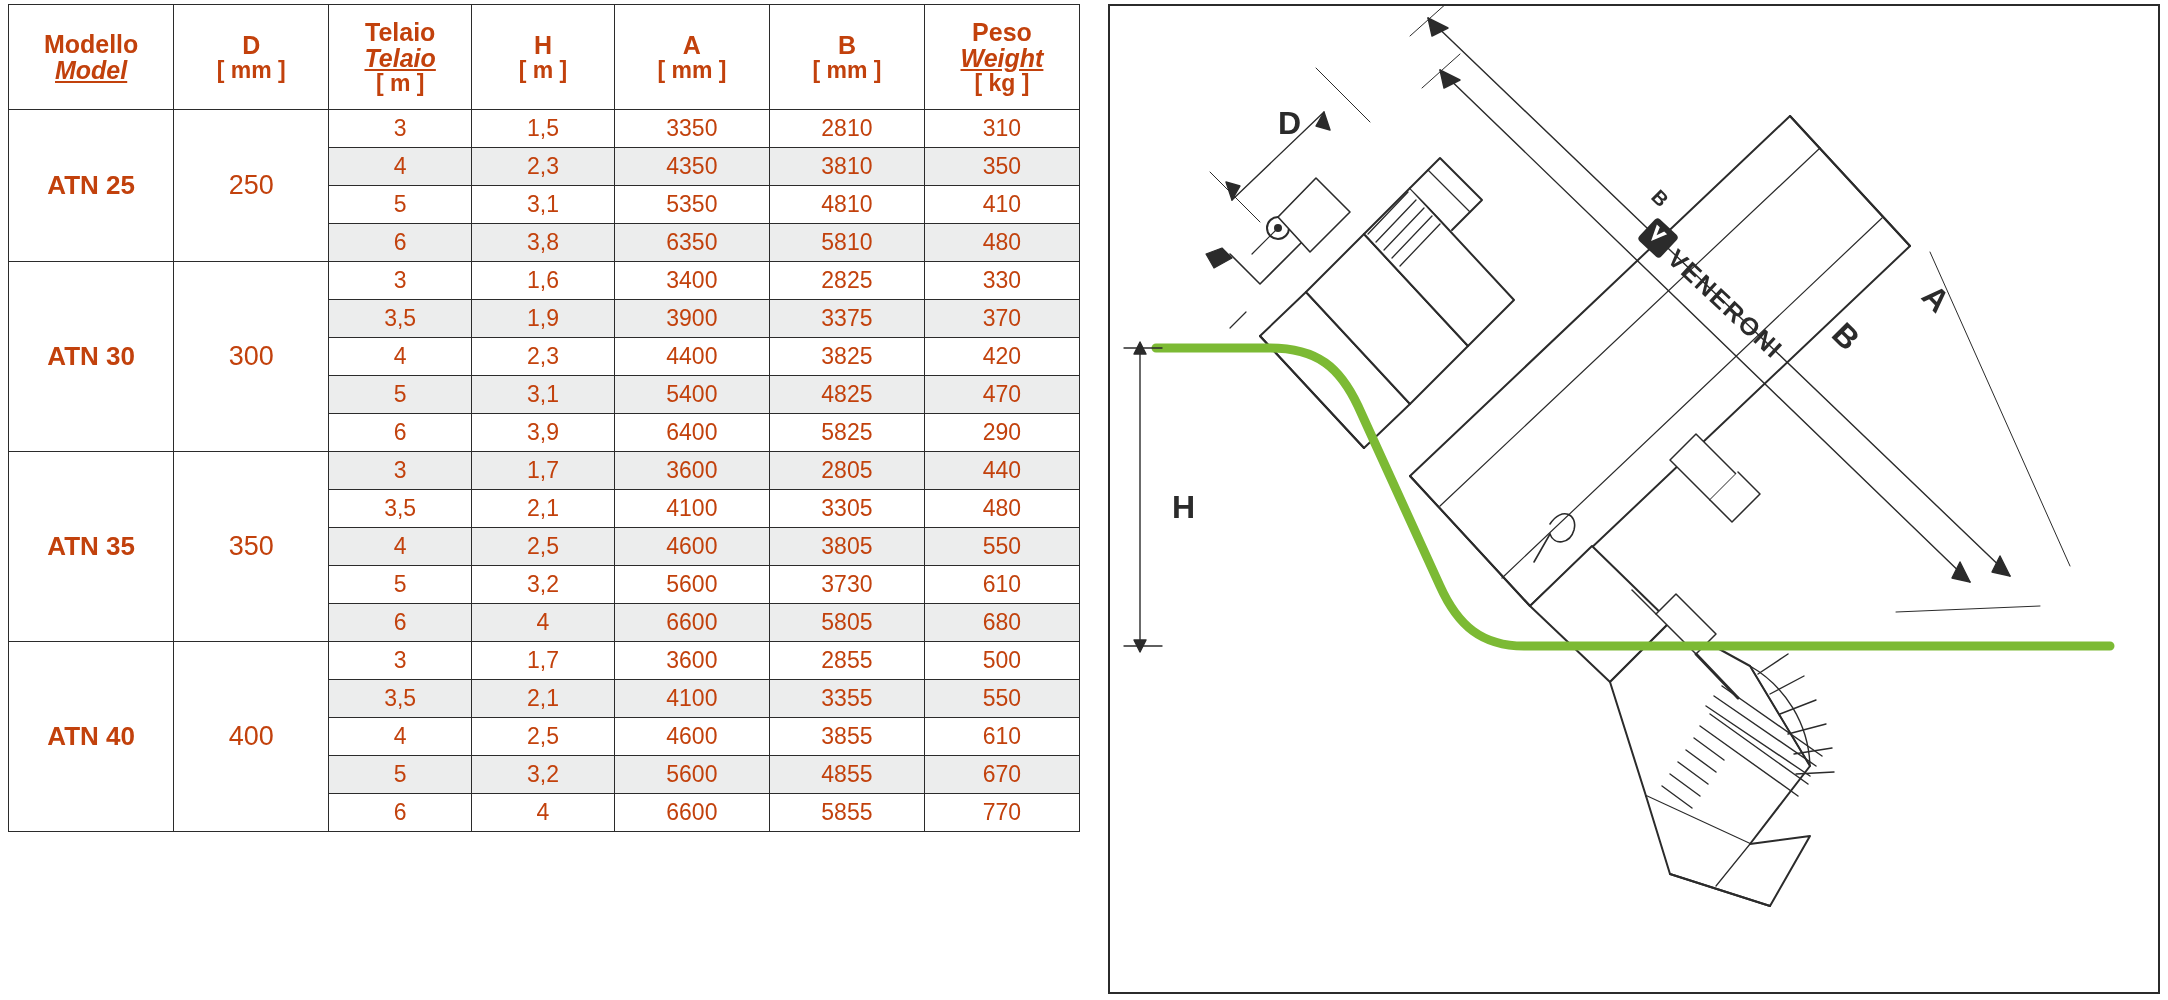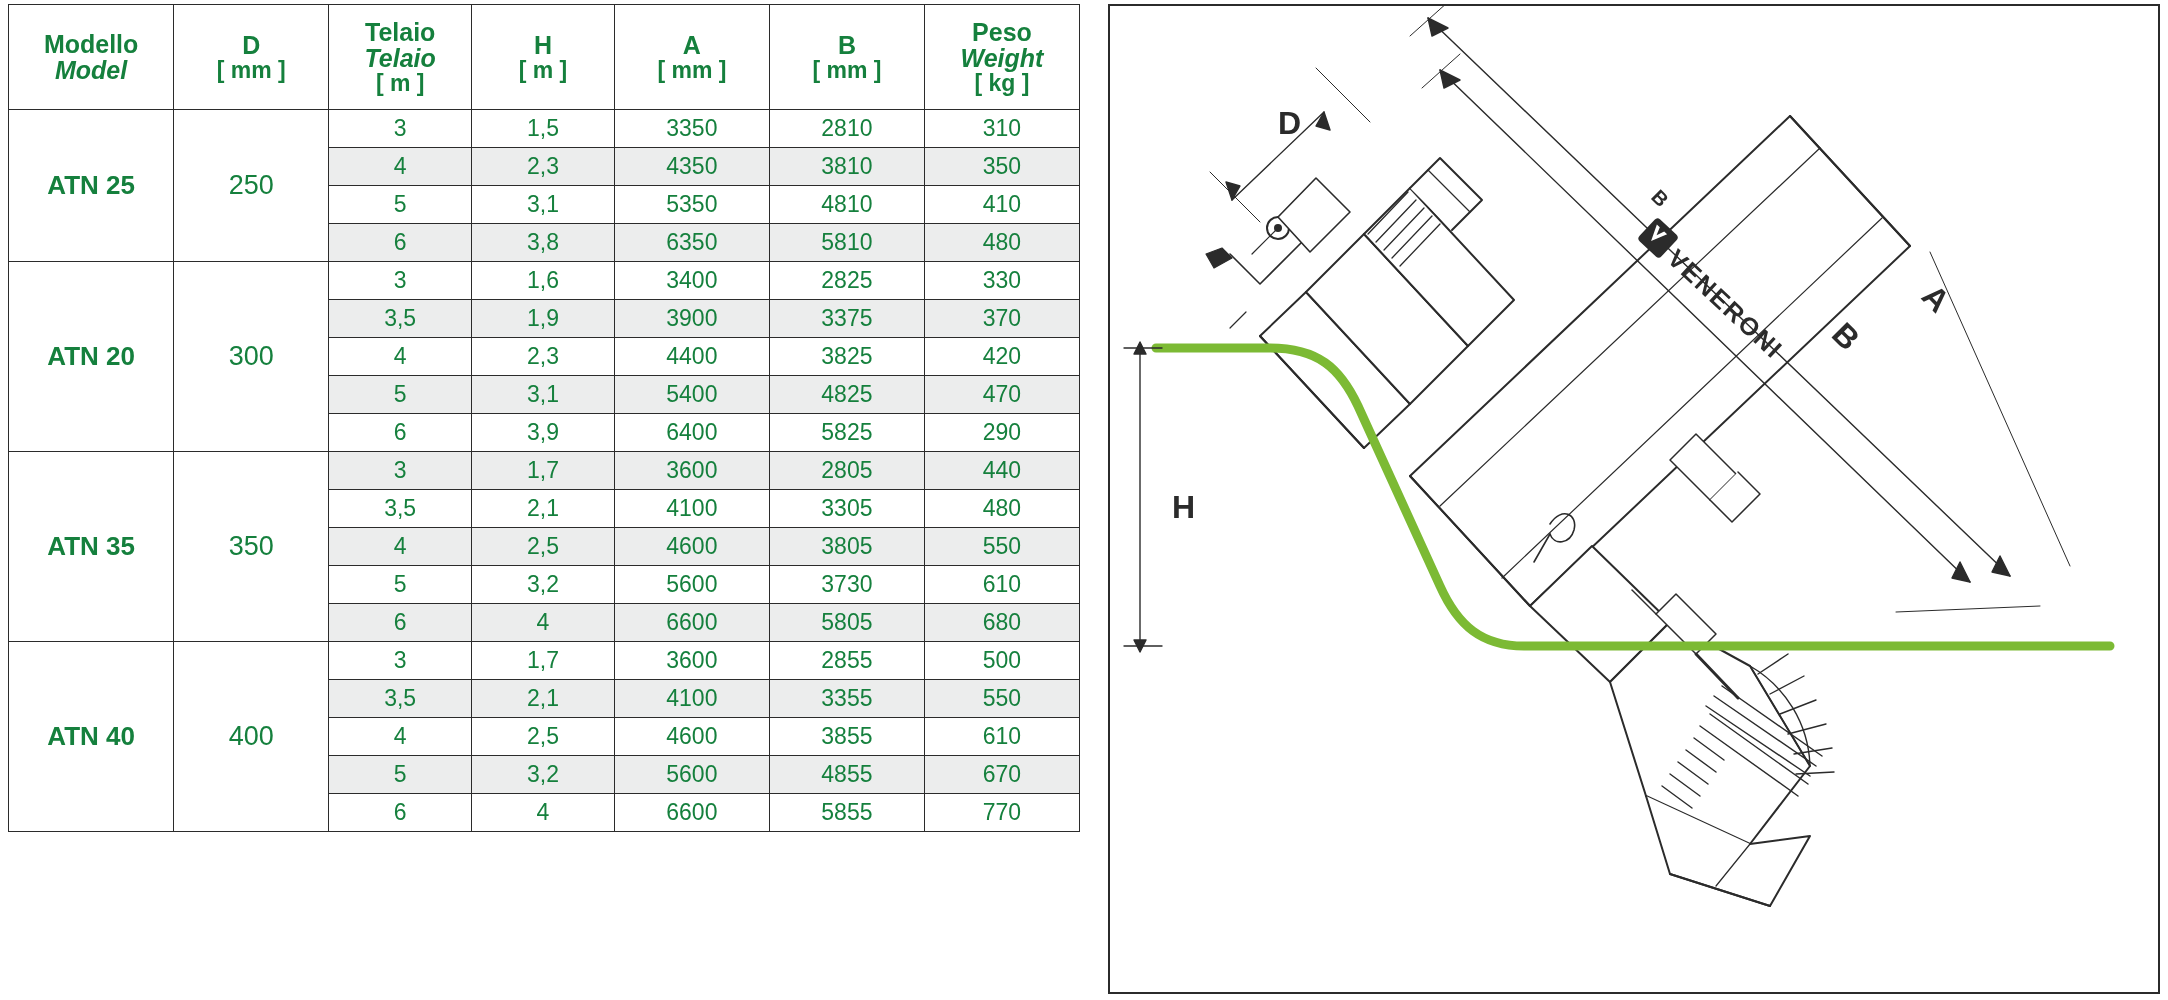--- a/index.html
+++ b/index.html
@@ -24,38 +24,38 @@
     position: absolute;
     left: 8px;
     top: 4px;
     width: 1075px;
   }
   table.spec {
     border-collapse: collapse;
     table-layout: fixed;
     width: 1072px;
     font-size: 23px;
-    color: #15803d;
+    color: #c2410c;
   }
   table.spec th, table.spec td {
     border: 1px solid #2b2b2b;
     text-align: center;
     vertical-align: middle;
     padding: 0;
     height: 37px;
     line-height: 1.05;
   }
   table.spec thead th {
     height: 104px;
     font-weight: bold;
     font-size: 25px;
     background: #ffffff;
   }
   .hdr-line1 { display: block; font-weight: bold; }
-  .hdr-line2 { display: block; font-style: italic; font-weight: bold; }
+  .hdr-line2 { display: block; font-style: italic; font-weight: bold; text-decoration: underline; }
   .hdr-unit  { display: block; font-weight: bold; font-size: 23px; }
 
   col.c-model { width: 162px; }
   col.c-d     { width: 152px; }
   col.c-frame { width: 140px; }
   col.c-h     { width: 140px; }
   col.c-a     { width: 152px; }
   col.c-b     { width: 152px; }
   col.c-peso  { width: 152px; }
 
@@ -163,21 +163,21 @@
             <td class="data">410</td>
           </tr>
           <tr class="shade">
             <td class="data">6</td>
             <td class="data">3,8</td>
             <td class="data">6350</td>
             <td class="data">5810</td>
             <td class="data">480</td>
           </tr>
           <tr class="plain">
-            <td class="model" rowspan="5">ATN 20</td>
+            <td class="model" rowspan="5">ATN 30</td>
             <td class="dval" rowspan="5">300</td>
             <td class="data">3</td>
             <td class="data">1,6</td>
             <td class="data">3400</td>
             <td class="data">2825</td>
             <td class="data">330</td>
           </tr>
           <tr class="shade">
             <td class="data">3,5</td>
             <td class="data">1,9</td>

